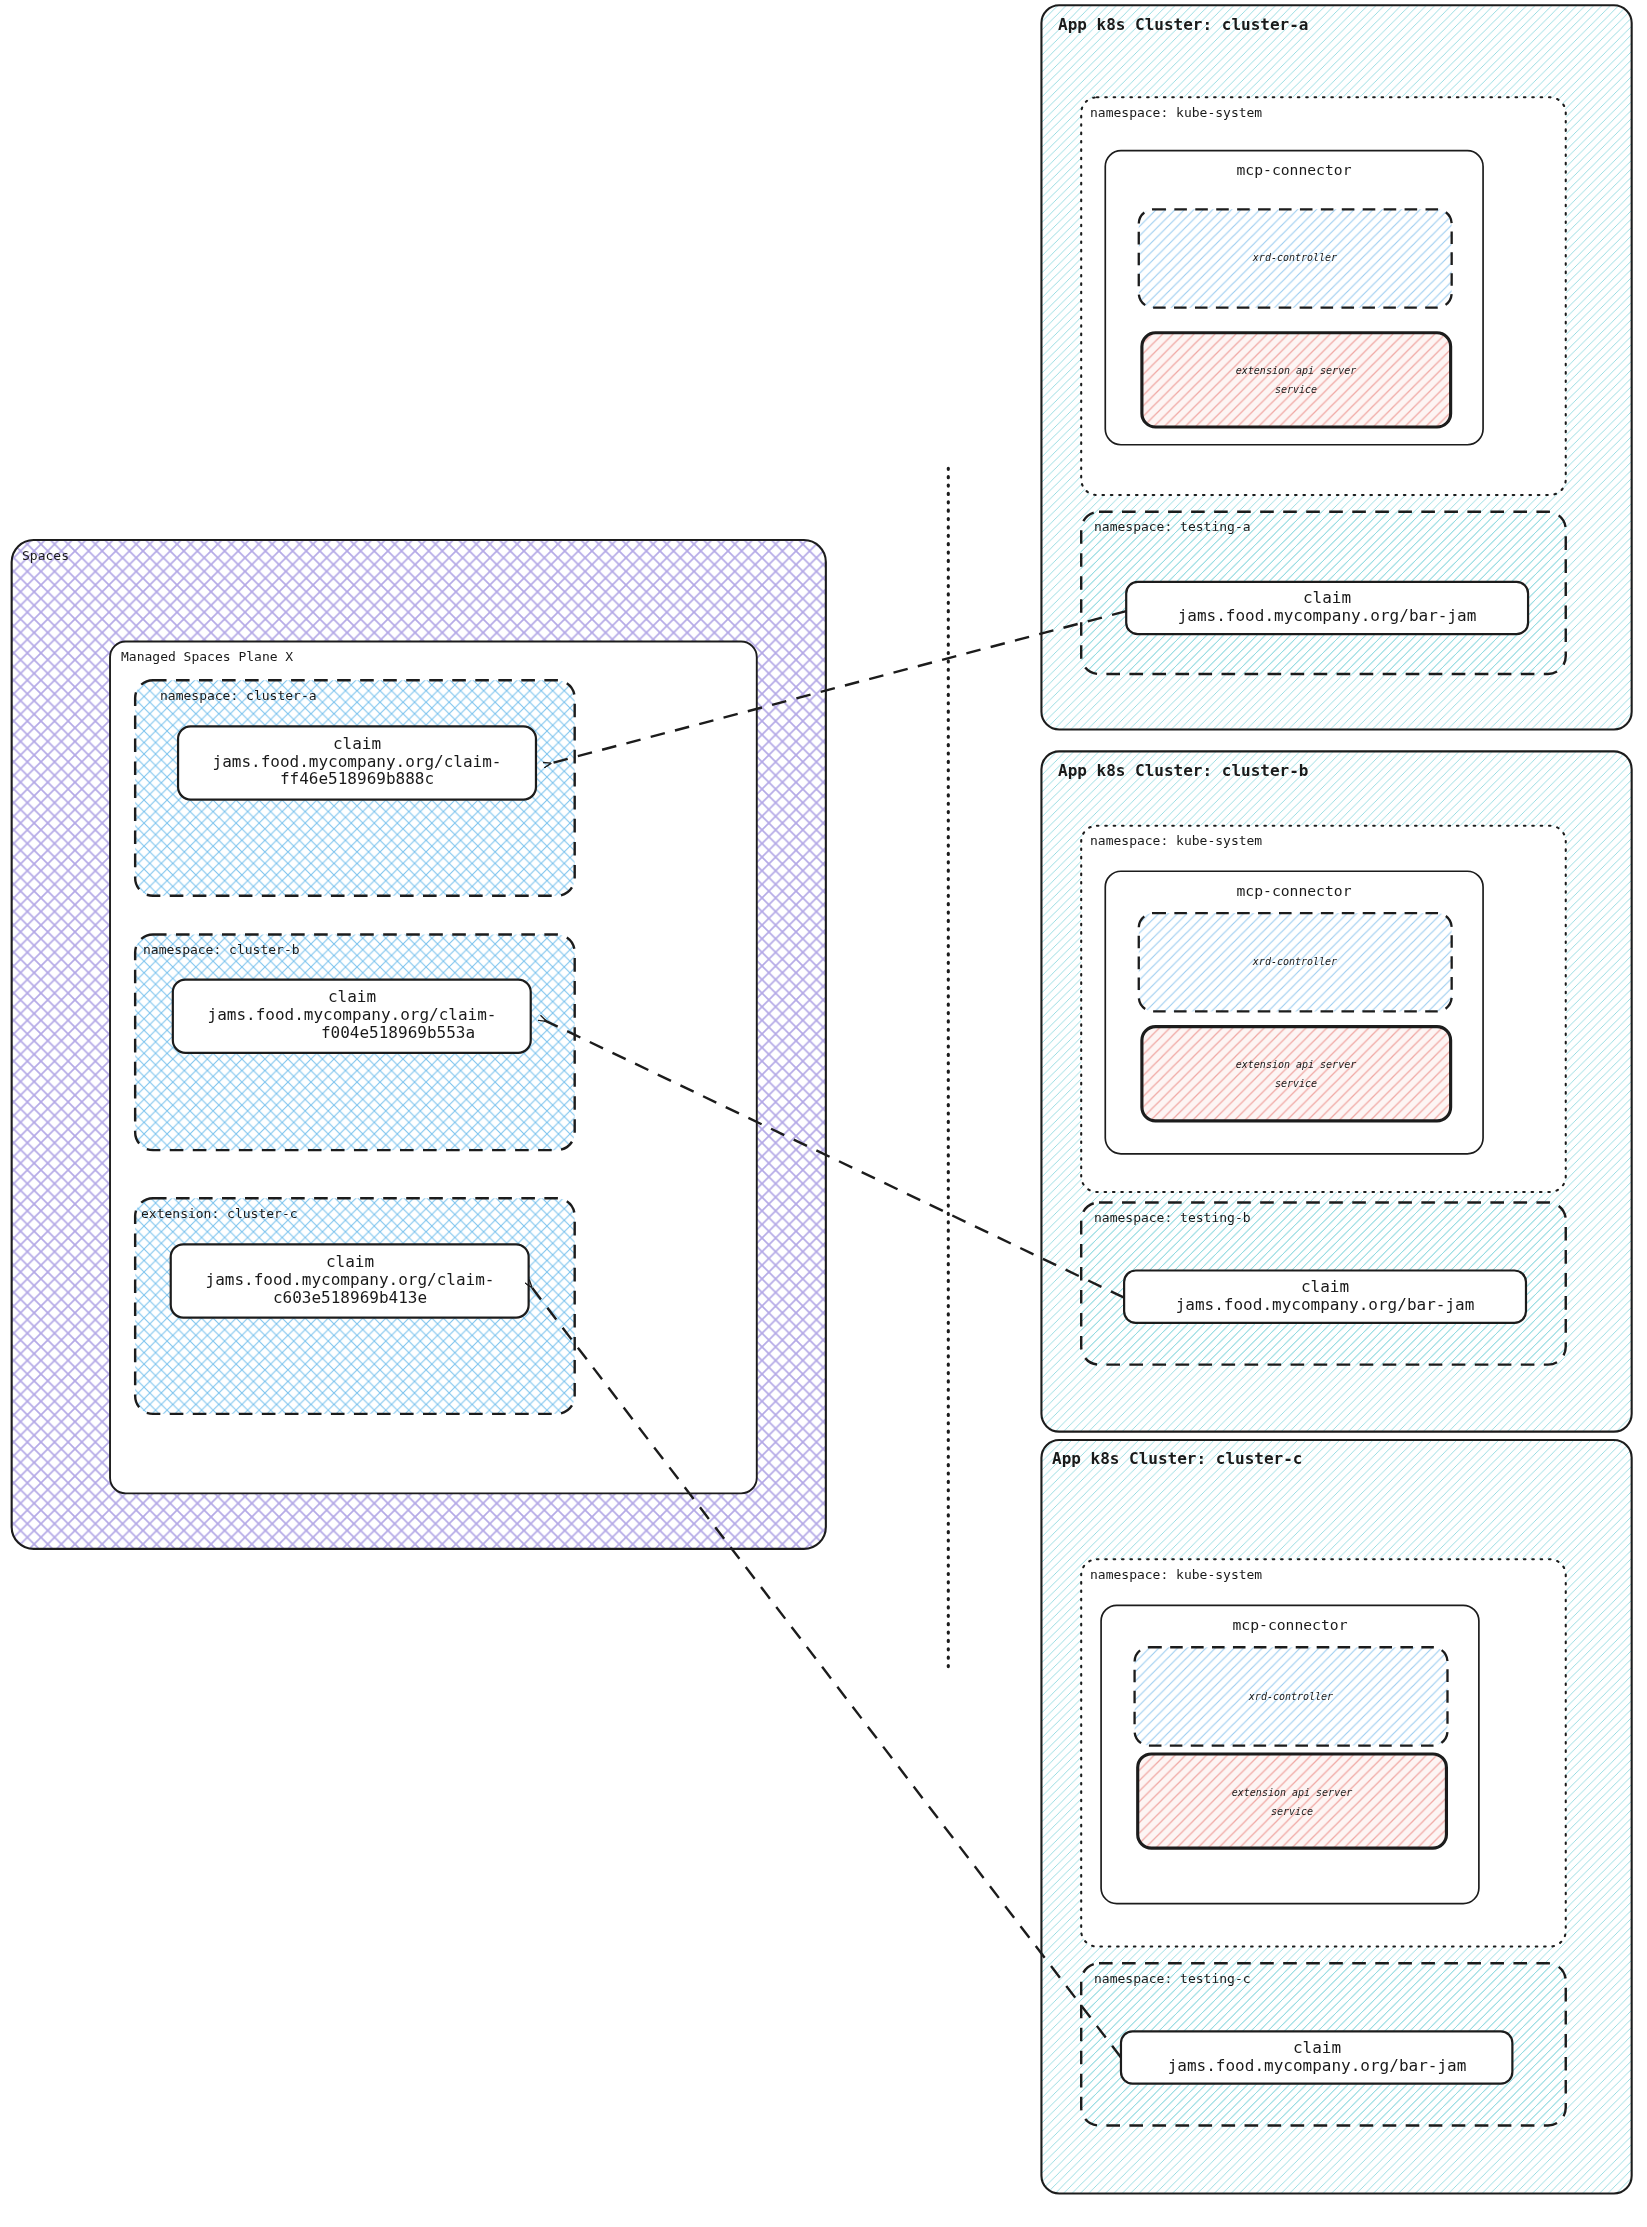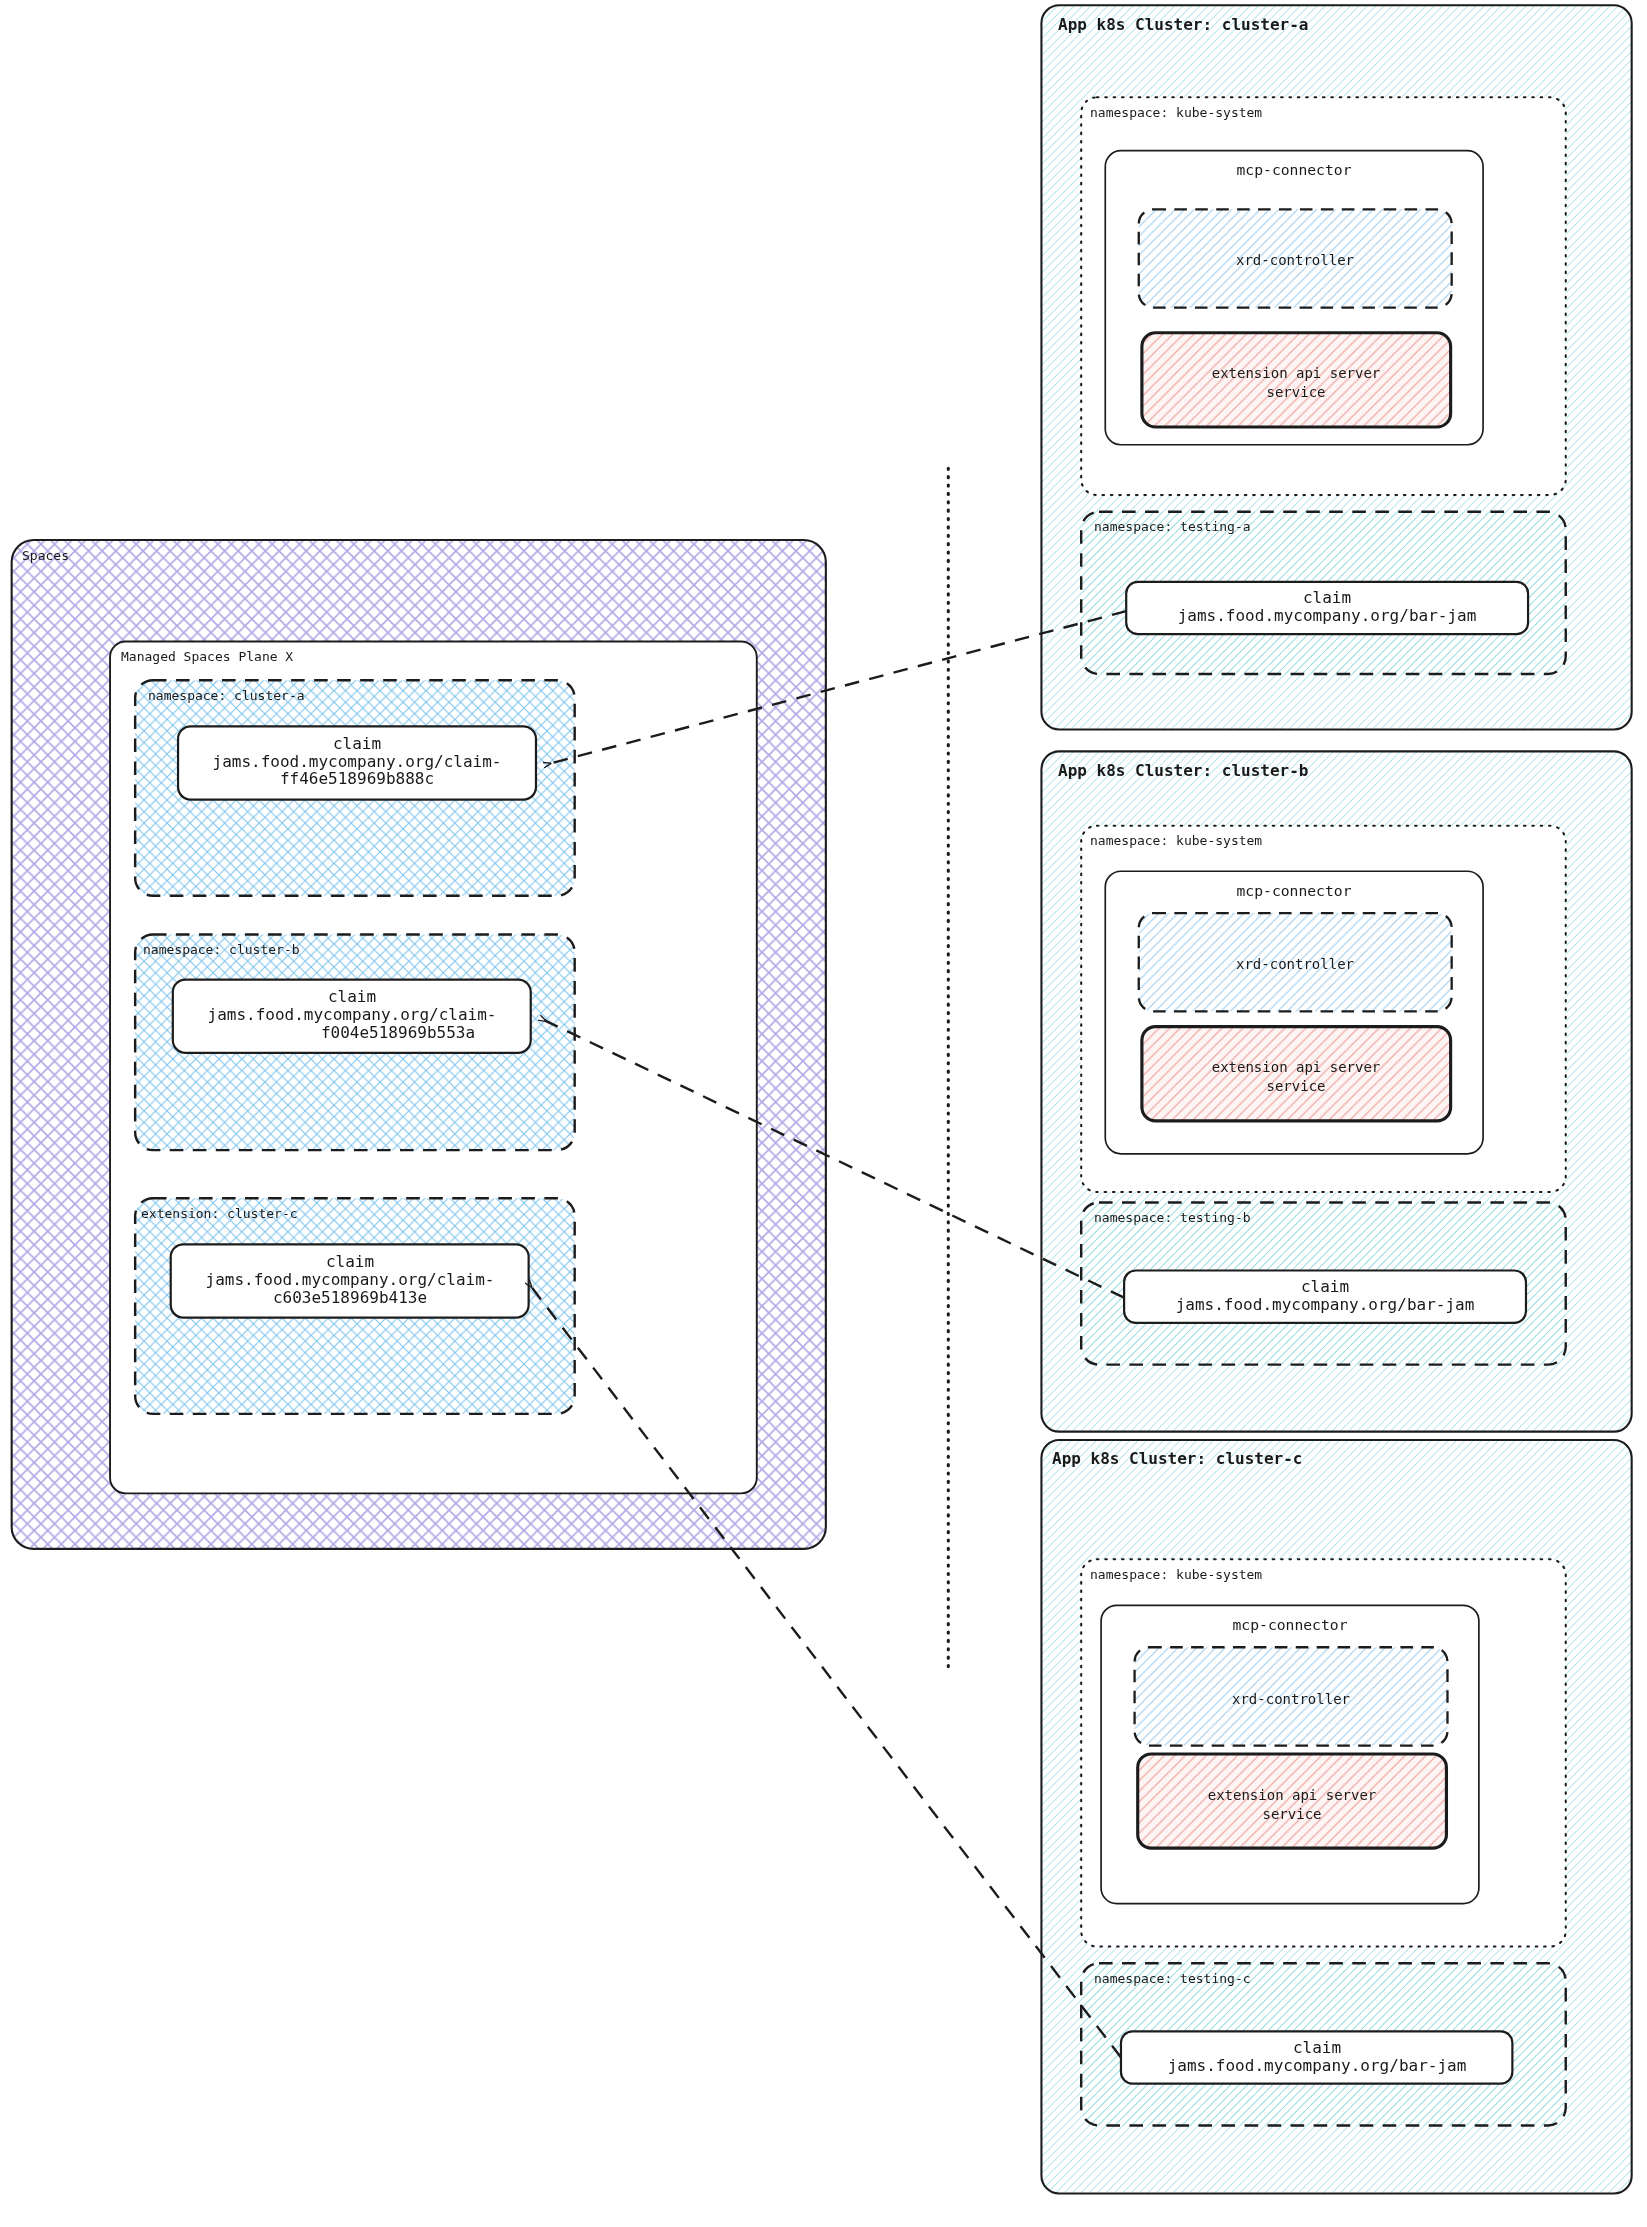--- a/index.html
+++ b/index.html
@@ -2,21 +2,21 @@
 <html style="font-size:8.4px"><head>
 <meta charset="utf-8">
 <style>
   html,body{margin:0;padding:0;background:#ffffff;}
   body{font-family:"DejaVu Sans Mono", monospace;}
   #stage{position:relative;width:1647px;height:2227px;overflow:hidden;background:#fff;}
   svg#canvas{position:absolute;left:0;top:0;width:1647px;height:2227px;}
   .lbl{position:absolute;font-family:"DejaVu Sans Mono","Liberation Mono",monospace;color:#1a1a1a;white-space:pre;line-height:1.28;}
   .title-lbl{font-size:16px;font-weight:bold;}
   .ns-lbl{font-size:13px;}
-  .node-lbl{font-size:14px;text-align:center;}
+  .node-lbl{font-size:10px;text-align:center;font-style:italic;}
   .claim-lbl{font-size:16px;text-align:center;}
   .mcp-lbl{font-size:14.7px;text-align:center;}
   .ctr{transform:translateX(-50%);}
 </style>
 </head>
 <body>
 
 <div id="stage">
 
 <svg id="canvas" xmlns="http://www.w3.org/2000/svg" viewBox="0 0 3147 4256">
@@ -114,21 +114,21 @@
   </g>
   <g>
     <path d="M2142,3932 L1008,2450" fill="none" stroke="#1c1c1c" stroke-width="4.6" stroke-dasharray="28 20" marker-end="url(#arrowHead)"></path>
   </g>
 </svg>
 
 <div class="lbl ns-lbl" style="left:22px;top:548px;">Spaces</div>
 
 <div class="lbl ns-lbl" style="left:121px;top:649px;">Managed Spaces Plane X</div>
 
-<div class="lbl ns-lbl" style="left:148px;top:688px;">namespace: cluster-a</div>
+<div class="lbl ns-lbl" style="left:160px;top:688px;">namespace: cluster-a</div>
 <div class="lbl ns-lbl" style="left:143px;top:942px;">namespace: cluster-b</div>
 <div class="lbl ns-lbl" style="left:141px;top:1206px;">extension: cluster-c</div>
 
 <div class="lbl claim-lbl ctr" style="left:357px;top:734px;">claim</div>
 <div class="lbl claim-lbl ctr" style="left:357px;top:752px;">jams.food.mycompany.org/claim-</div>
 <div class="lbl claim-lbl ctr" style="left:357px;top:769px;">ff46e518969b888c</div>
 
 <div class="lbl claim-lbl ctr" style="left:352px;top:987px;">claim</div>
 <div class="lbl claim-lbl ctr" style="left:352px;top:1005px;">jams.food.mycompany.org/claim-</div>
 <div class="lbl claim-lbl ctr" style="left:352px;top:1023px;margin-left:46px;">f004e518969b553a</div>

